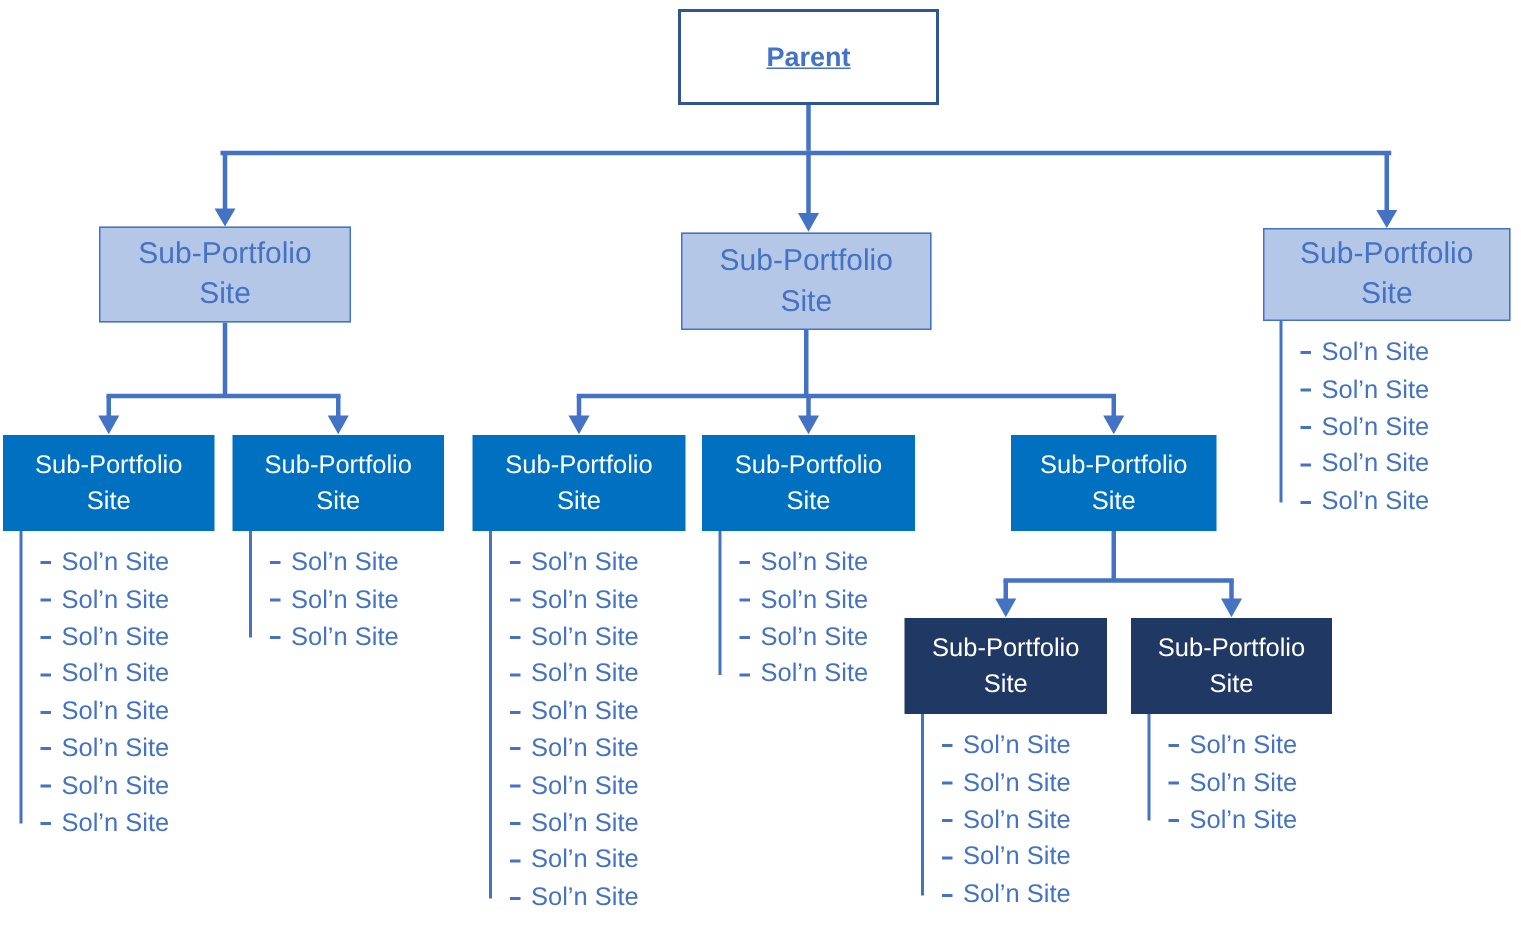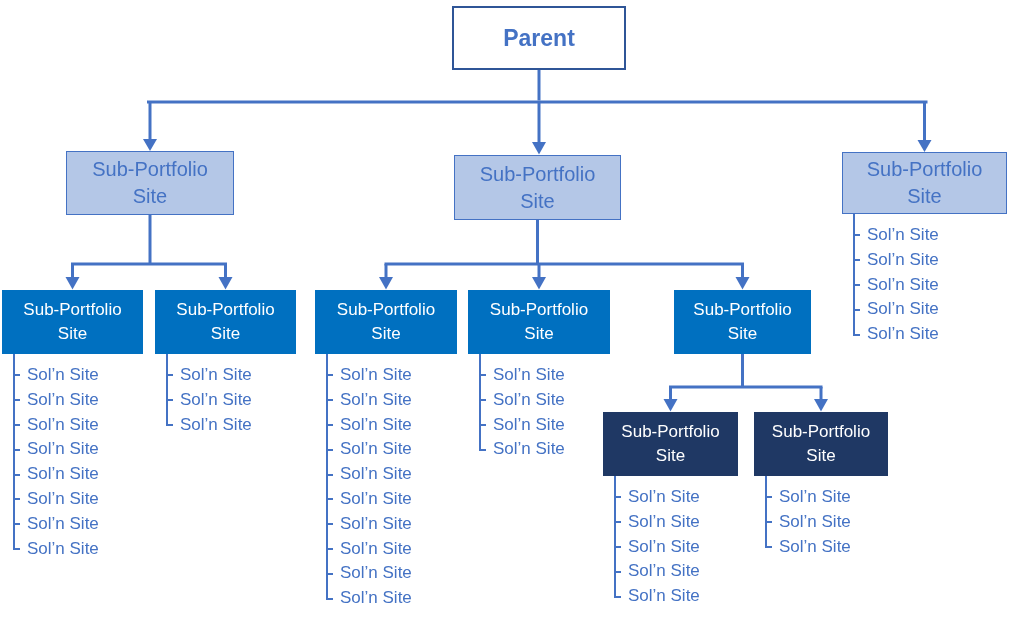--- a/index.html
+++ b/index.html
@@ -25,23 +25,24 @@
     align-items: center;
     justify-content: center;
     text-align: center;
     white-space: nowrap;
   }
   .node span { display: block; }
   .node-parent {
     background: #ffffff;
     border: 2px solid #2F5597;
     color: #4472C4;
-    font-size: 23px;
+    font-size: 18px;
     font-weight: bold;
     line-height: 27px;
+    text-decoration: underline;
   }
   .node-l2 {
     background: #B4C7E7;
     border: 1.5px solid #4472C4;
     color: #4472C4;
     font-size: 20px;
     line-height: 27px;
   }
   .node-l3 {
     background: #0070C0;
@@ -50,21 +51,21 @@
     line-height: 24px;
   }
   .node-l4 {
     background: #1F3864;
     color: #ffffff;
     font-size: 17px;
     line-height: 24px;
   }
   .soln-list {
     position: absolute;
-    padding: 9px 0 0 10px;
+    padding: 9px 0 0 24px;
   }
   .soln-list::before {
     content: '';
     position: absolute;
     left: 0;
     top: 0;
     bottom: 12px;
     width: 2px;
     background: #4472C4;
   }

